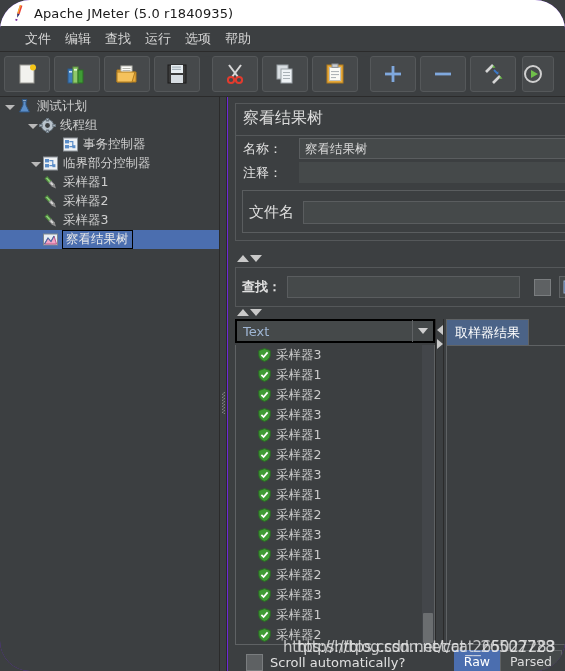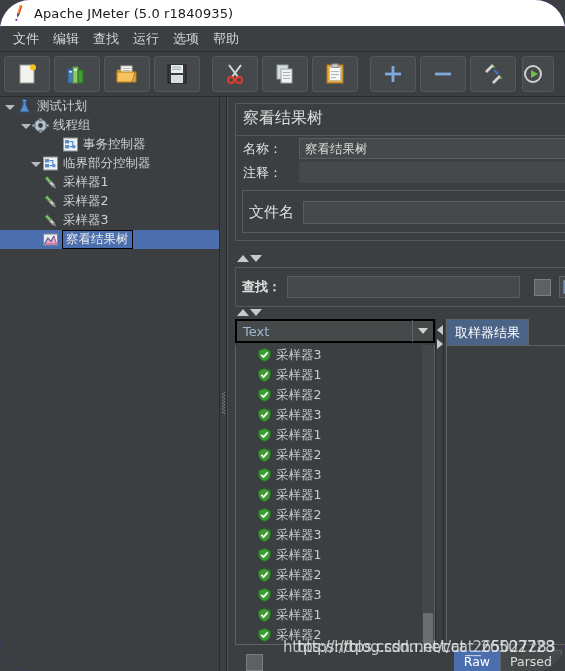--- a/index.html
+++ b/index.html
@@ -35,21 +35,21 @@
     letter-spacing: 0.1px;
   }
 
   
   .menubar {
     position: absolute; left: 0; top: 26px;
     width: 565px; height: 26px;
     background: #3c3f41;
     border-bottom: 1px solid #2b2b2b;
     display: flex; align-items: center;
-    padding-left: 6px;
+    padding-left: 18px;
     box-sizing: border-box;
   }
   .menu-item {
     font-size: 13px;
     color: #d5d5d5;
     padding: 3px 7px;
     cursor: default;
     white-space: nowrap;
   }
 
@@ -587,21 +587,21 @@
       <span class="tw open"></span>
       <span class="node-icon">
         <svg width="17" height="15" viewBox="0 0 17 15">
           <path d="M7 1 h3 v5 l3.4 7 H3.6 L7 6 Z" fill="#5b8ec9" stroke="#2f5580"></path>
           <rect x="6.4" y="0.5" width="4.2" height="1.6" fill="#cfe0f2" stroke="#2f5580"></rect>
         </svg>
       </span>
       <span class="node-label">测试计划</span>
     </div>
 
-    <div class="tree-row" style="padding-left:20px;">
+    <div class="tree-row" style="padding-left:27px;">
       <span class="tw open"></span>
       <span class="node-icon">
         <svg width="17" height="15" viewBox="0 0 17 15">
           <circle cx="8.5" cy="7.5" r="6" fill="#b8c3cc" stroke="#6e7a84"></circle>
           <circle cx="8.5" cy="7.5" r="2.4" fill="#3c3f41"></circle>
           <g fill="#b8c3cc" stroke="#6e7a84">
             <rect x="7.6" y="0.4" width="1.9" height="2.6"></rect>
             <rect x="7.6" y="12" width="1.9" height="2.6"></rect>
             <rect x="0.6" y="6.6" width="2.6" height="1.9"></rect>
             <rect x="13.8" y="6.6" width="2.6" height="1.9"></rect>
@@ -870,20 +870,21 @@
         <div class="tab-body" style="left:0; top:26px; width:200px; height:300px;"></div>
       </div>
 
     </div>
 
   </div>
 
   <div class="bottom-bar" style="top:650px;">
     <div class="scroll-auto">
       <span class="jcheck"></span>
+      <span class="scroll-auto-label">Scroll automatically?</span>
     </div>
     <div class="raw-parsed">
       <span class="rp-btn active">Raw</span>
       <span class="rp-btn">Parsed</span>
     </div>
   </div>
 
   <div class="watermark">
     <span class="a">https://https.csdn.net/cat_265027283</span>
     <span class="b">https://blog.csdn.net/cat_26502728</span>

